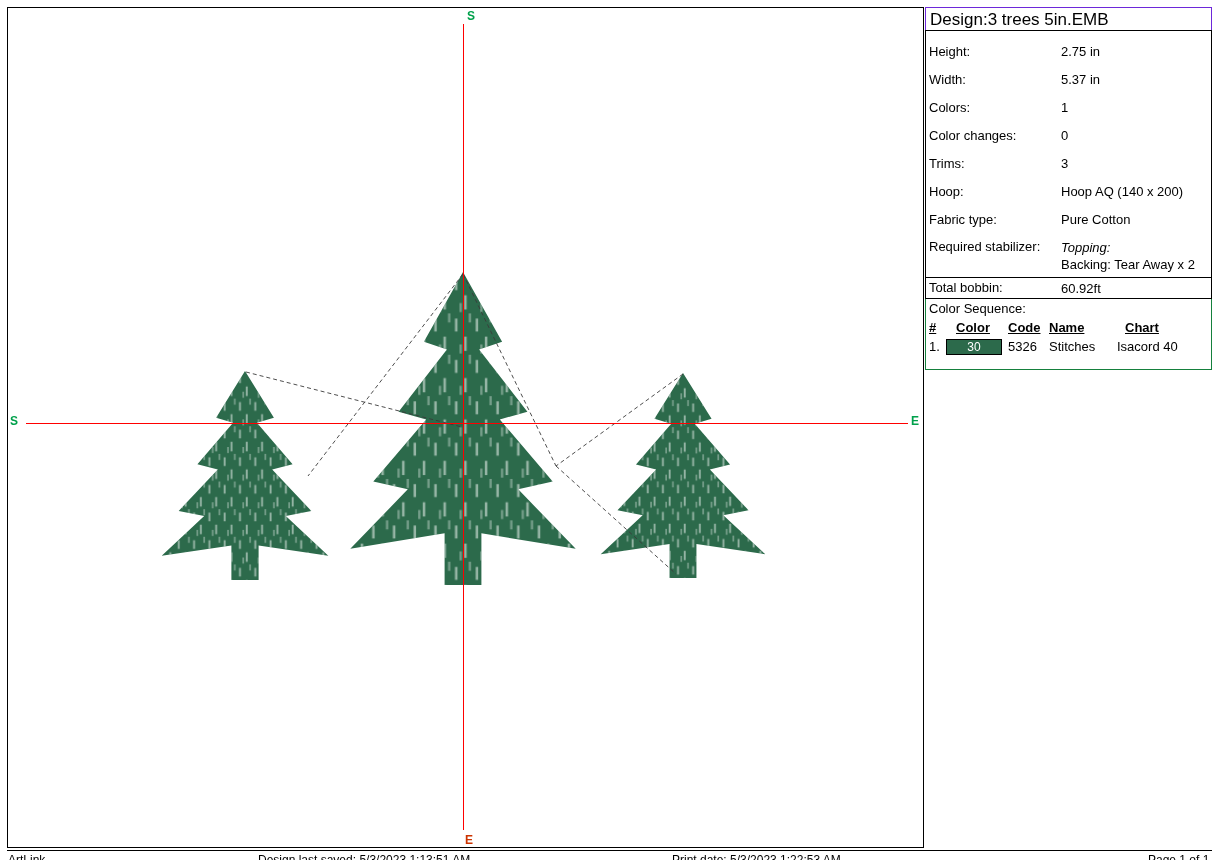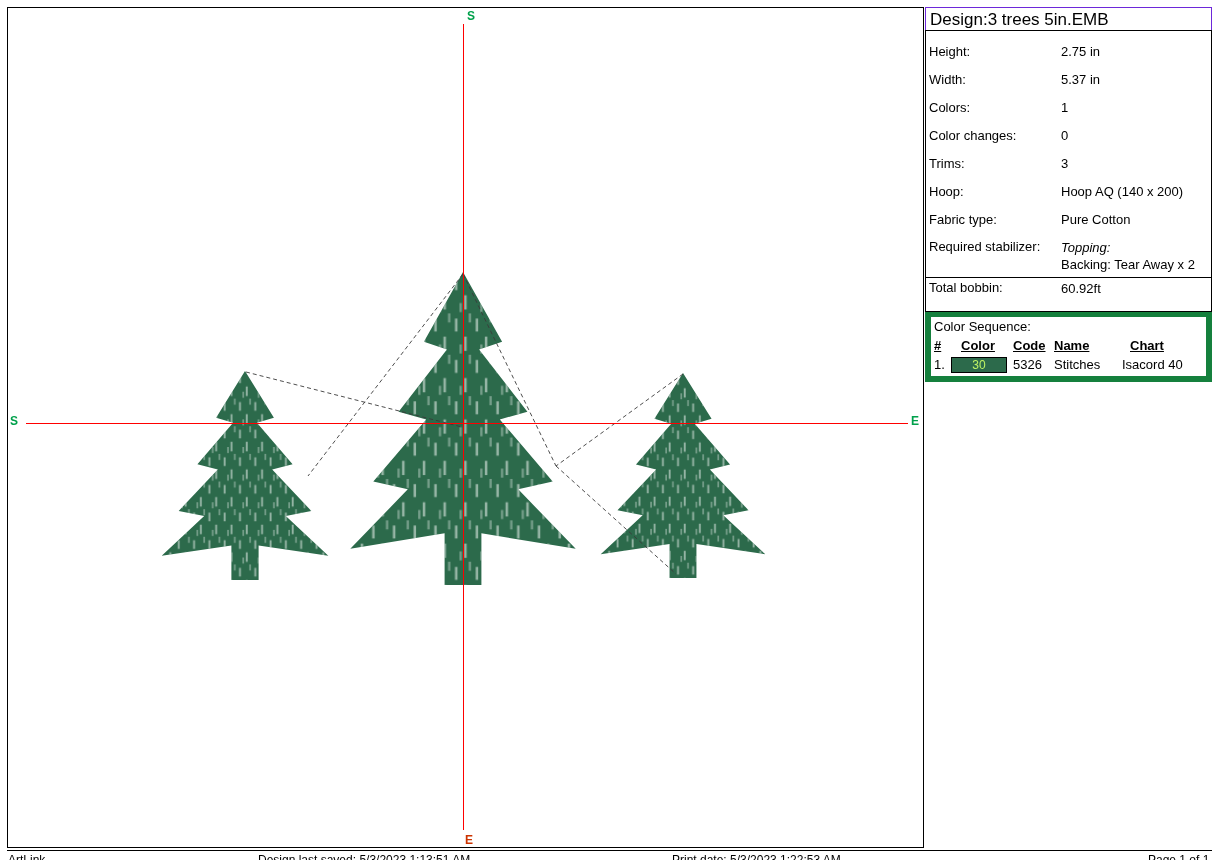--- a/index.html
+++ b/index.html
@@ -28,35 +28,35 @@
     font-size: 17px; line-height: 19px; white-space: nowrap; overflow: hidden;
   }
   .info-box { border: 1px solid #000; margin-top: -1px; padding: 3px 0 2px; }
   .irow { position: relative; height: 20px; line-height: 20px; padding-left: 3px; white-space: nowrap; margin-top: 8px; }
   .irow .val { position: absolute; left: 135px; top: 0; }
   .irow.tall { height: 37px; line-height: 18px; }
   .irow.tall .val { top: 1px; font-style: italic; }
   .irow.tall .val2 { position: absolute; left: 135px; top: 18px; }
   .bobbin-row {
     position: relative; border: 1px solid #000; margin-top: -1px;
-    height: 35px; line-height: 19px; padding-left: 3px;
+    height: 22px; line-height: 19px; padding-left: 3px;
   }
   .bobbin-row .val { position: absolute; left: 135px; top: 1px; }
-  .colorseq-box { border: 6px solid #15803d; margin-top: -1px; padding-bottom: 1px; }
+  .colorseq-box { border: 1px solid #15803d; margin-top: -1px; padding-bottom: 12px; }
   .cs-heading { height: 19px; line-height: 19px; padding-left: 3px; }
   .cs-headers { position: relative; height: 19px; line-height: 19px; }
   .cs-headers span {
     position: absolute; top: 0; font-weight: 700; text-decoration: underline;
   }
   .cs-row { position: relative; height: 20px; line-height: 20px; }
   .cs-row .cell { position: absolute; top: 0; }
   .swatch {
     position: absolute; left: 20px; top: 2px; width: 56px; height: 16px;
     background: #2c6a4b; border: 1px solid #000;
-    color: #bef264; font-size: 12px; text-align: center; line-height: 14px;
+    color: #ffffff; font-size: 12px; text-align: center; line-height: 14px;
   }
   
   .footer-line { position: absolute; left: 7px; width: 1205px; top: 850px; border-top: 1px solid #000; }
   .ft { position: absolute; top: 853px; font-size: 12px; line-height: 14px; white-space: nowrap; }
   .ft.f-left  { left: 8px; }
   .ft.f-saved { left: 258px; }
   .ft.f-print { left: 672px; }
   .ft.f-page  { left: 1148px; }
 </style>
 </head>

